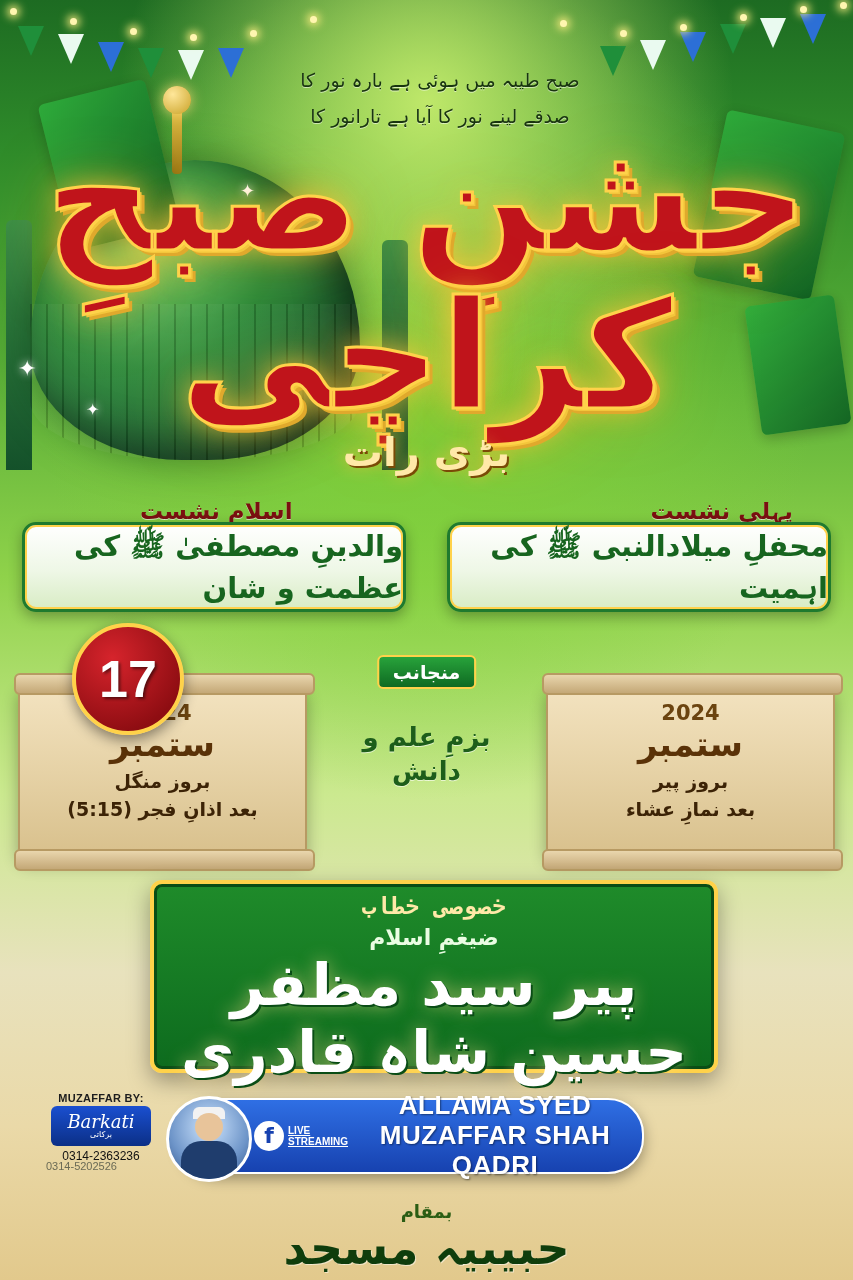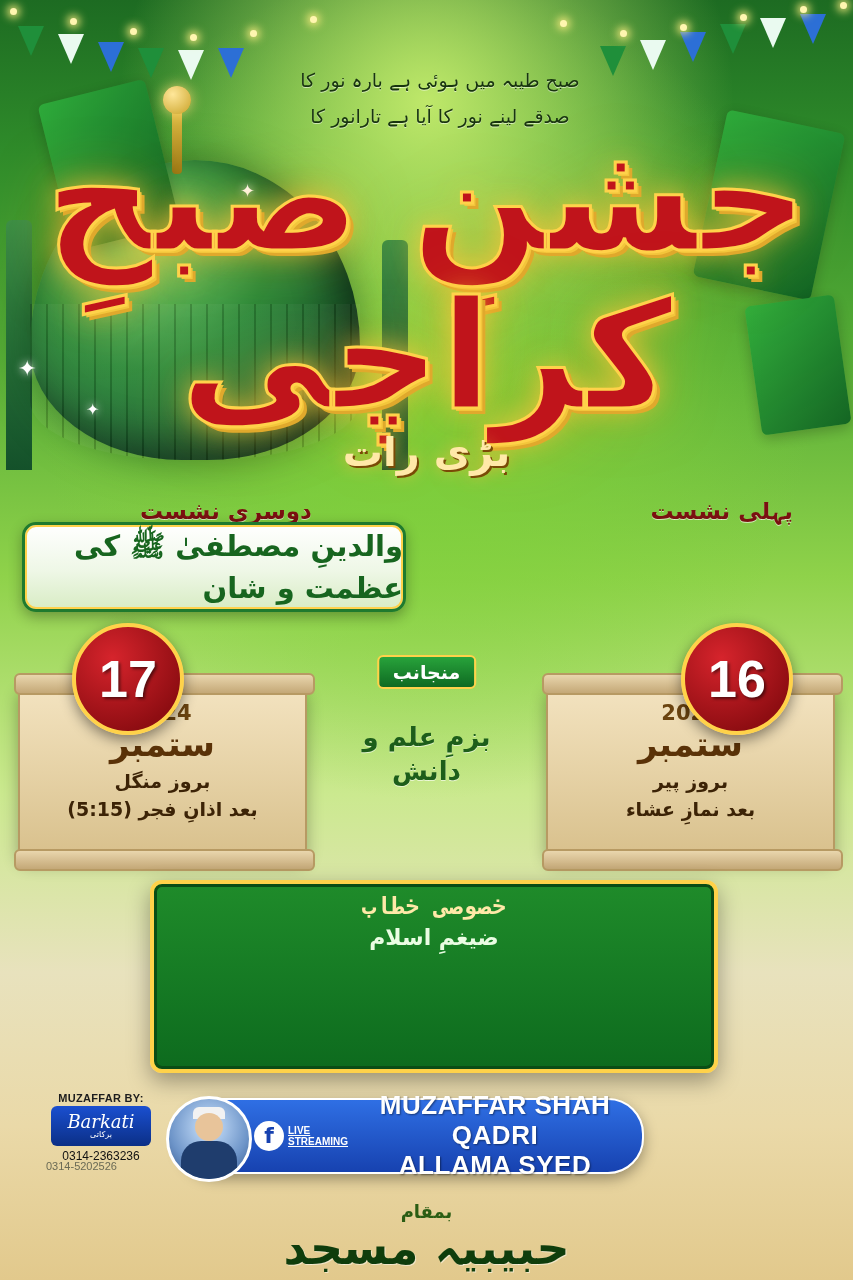--- a/index.html
+++ b/index.html
@@ -231,37 +231,39 @@
     <div>صدقے لینے نور کا آیا ہے تارانور کا</div>
   </div>
 
   <div class="title-block">
     <div class="title-main">جشنِ صبحِ کراچی</div>
     <div class="title-sub">بڑی رات</div>
   </div>
 
   <div class="sessions">
     <div class="sess-label r">پہلی نشست</div>
-    <div class="sess-label l">دوسری نشست</div>
+    <div class="plate right">
+      <div class="plate-txt">محفلِ میلادالنبی ﷺ کی اہمیت</div>
+    </div>
+    <div class="sess-label l">اسلام نشست</div>
     <div class="plate left">
       <div class="plate-txt">والدینِ مصطفیٰ ﷺ کی عظمت و شان</div>
     </div>
   </div>
 
   <div class="scrolls">
 
     <div class="scroll right">
       <div class="scroll-inner">
         <div class="scroll-year">2024</div>
         <div class="scroll-month">ستمبر</div>
         <div class="scroll-note">بروز پیر</div>
         <div class="scroll-note">بعد نمازِ عشاء</div>
       </div>
     </div>
-    <div class="daybadge r">16</div>
 
     <div class="scroll left">
       <div class="scroll-inner">
         <div class="scroll-year">2024</div>
         <div class="scroll-month">ستمبر</div>
         <div class="scroll-note">بروز منگل</div>
         <div class="scroll-note">بعد اذانِ فجر (5:15)</div>
       </div>
     </div>
     <div class="daybadge l">17</div>
@@ -269,20 +271,21 @@
     <div class="mid-tag">منجانب</div>
     <div class="mid-txt">
       <div>بزمِ علم و</div>
       <div>دانش</div>
     </div>
   </div>
 
   <div class="speaker">
     <div class="spk-small">خصوصی خطاب</div>
     <div class="spk-title">ضیغمِ اسلام</div>
+    <div class="spk-name">پیر سید مظفر حسین شاہ قادری</div>
   </div>
 
   <div class="designer">
     <div class="dby">MUZAFFAR BY:</div>
     <div class="logo">
       <span>Barkati</span>
       <small>برکاتی</small>
     </div>
     <div class="phone">0314-2363236</div>
   </div>
@@ -293,22 +296,22 @@
       <div class="cap"></div>
         <div class="head"></div>
         <div class="body"></div>
     </div>
     <div class="fb">f</div>
     <div class="livetxt">
       <div>LIVE</div>
       <div>STREAMING</div>
     </div>
     <div class="namecol">
+      <div>ALLAMA SYED</div>
       <div>MUZAFFAR SHAH QADRI</div>
-      <div>ALLAMA SYED</div>
     </div>
   </div>
 
   <div class="footer">
     <div class="f-tag">بمقام</div>
     <div class="f-main">حبیبیہ مسجد</div>
     <div class="f-sub">دھوراجی کالونی کراچی</div>
   </div>
 
 </div>

